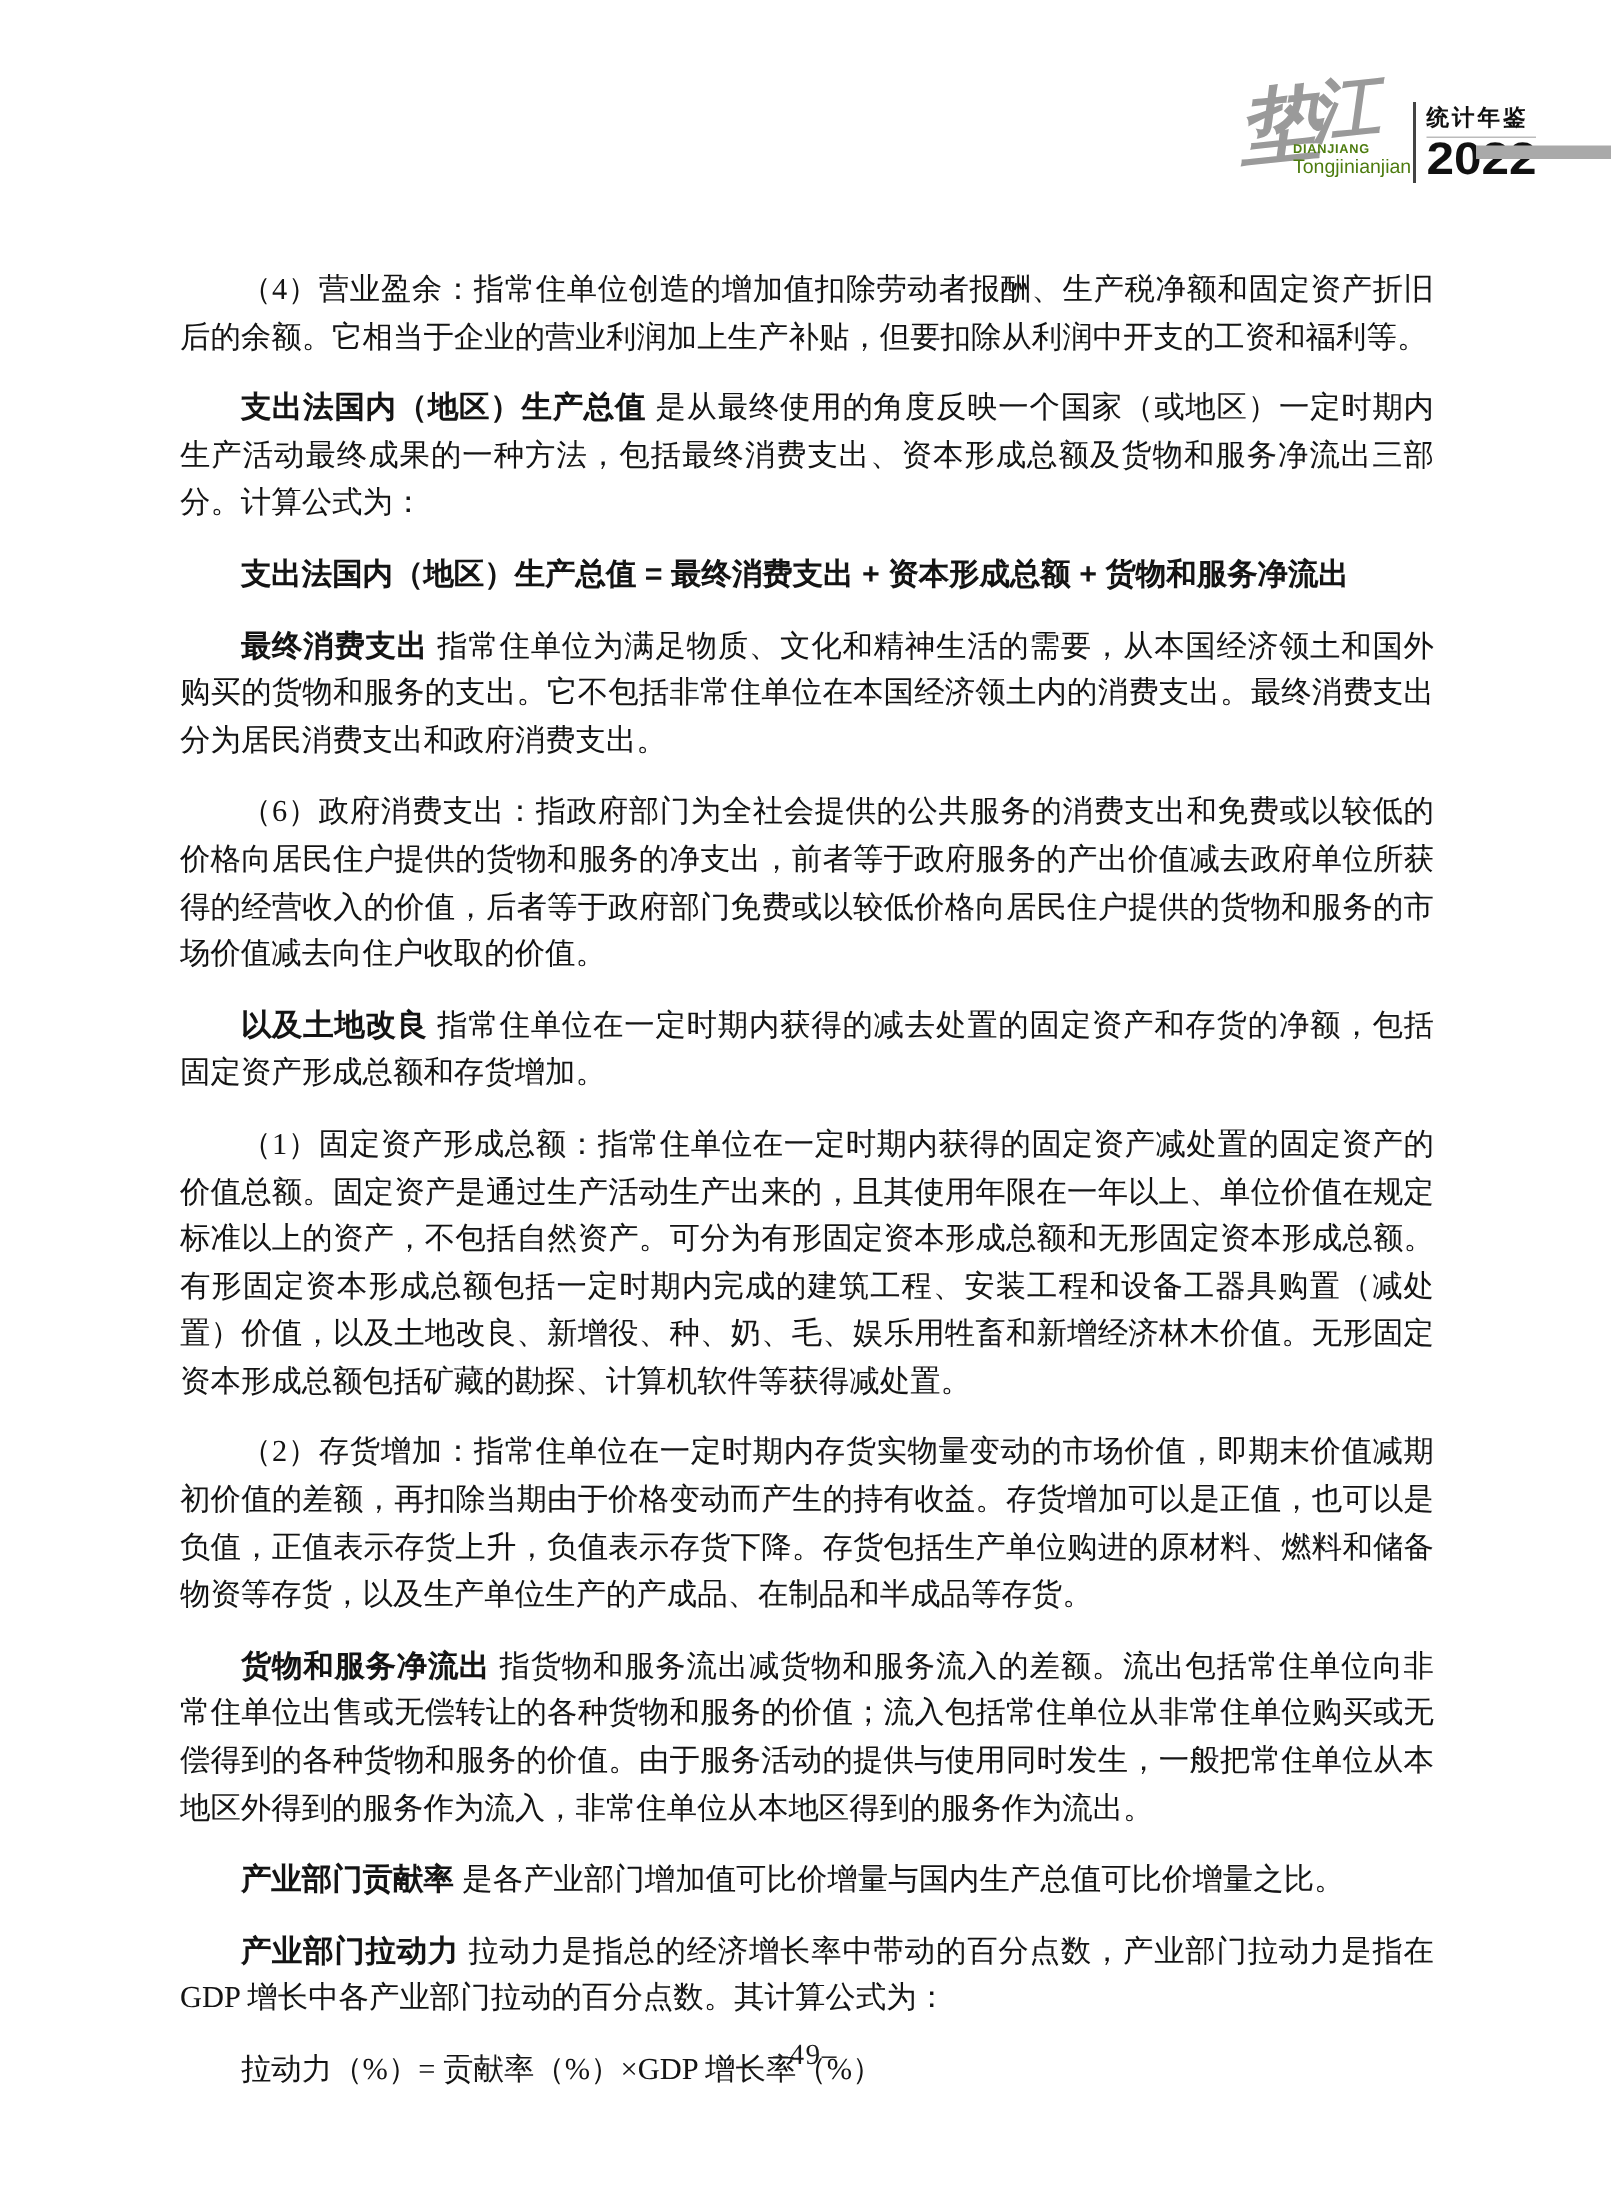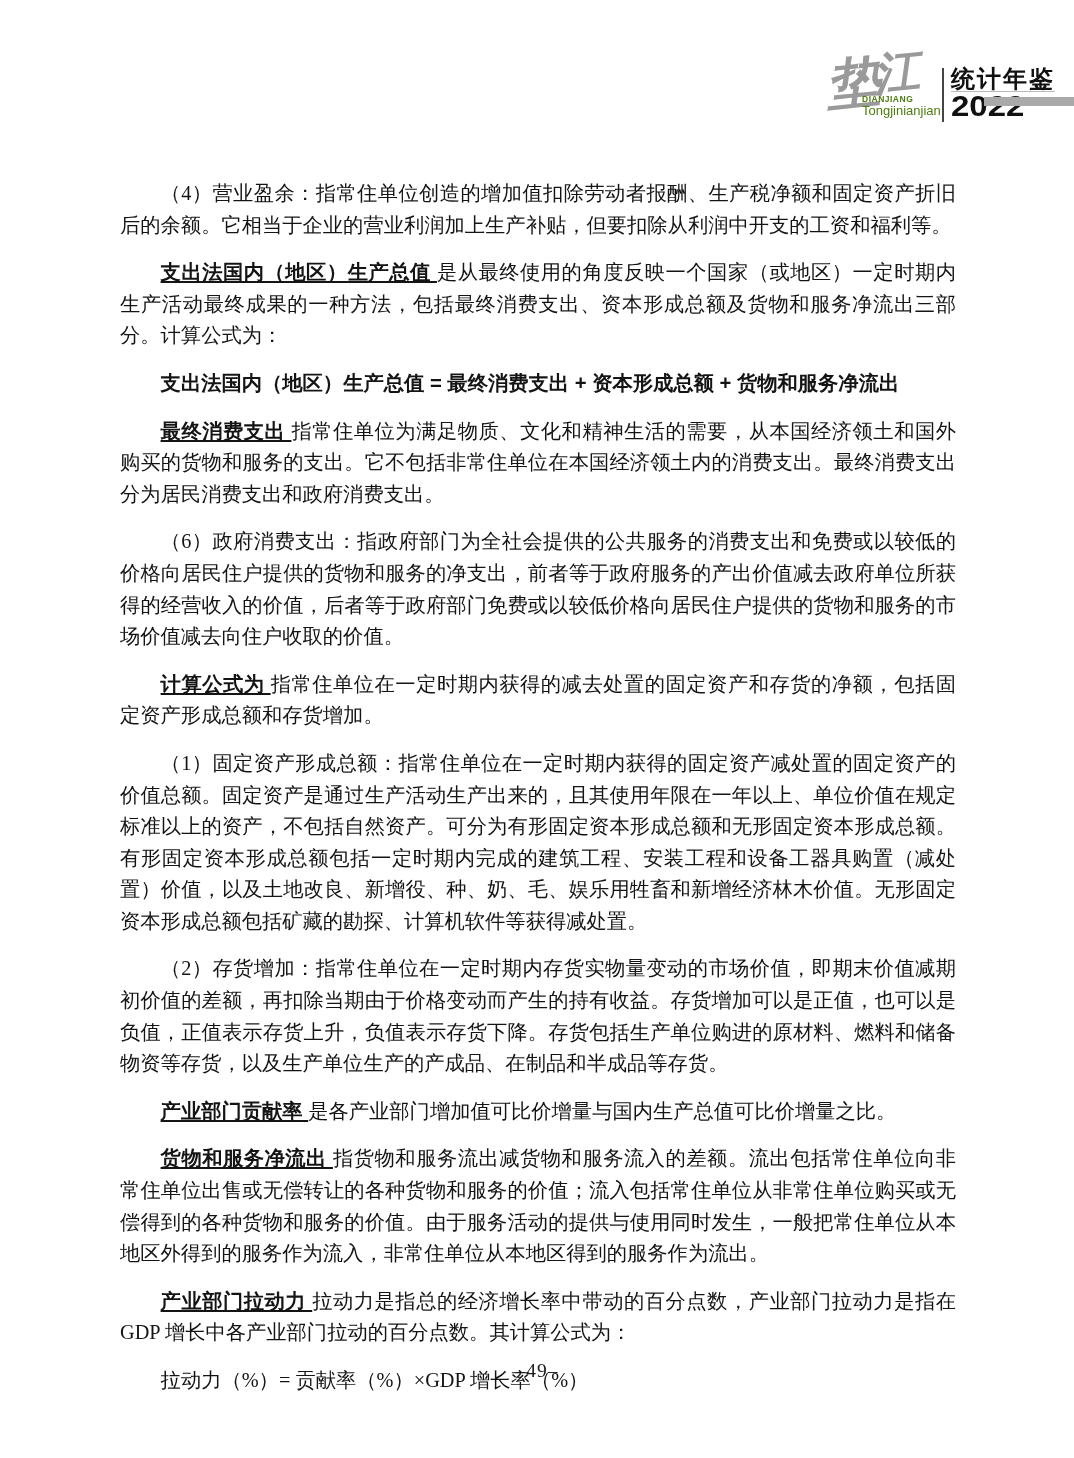--- a/index.html
+++ b/index.html
@@ -57,21 +57,21 @@
   .logo-title-block {
     position: absolute;
     left: 118px;
     top: 14px;
     border-left: 2px solid #444;
     padding-left: 7px;
   }
   .logo-title {
     font-family: "Liberation Sans", sans-serif;
     font-weight: bold;
-    font-size: 24px;
+    font-size: 15px;
     line-height: 22px;
     letter-spacing: 2px;
     color: #111;
     border-bottom: 1px solid #bbb;
     padding-bottom: 1px;
   }
   .logo-year {
     font-family: "Liberation Sans", sans-serif;
     font-weight: 900;
     font-size: 33px;
@@ -98,21 +98,20 @@
     width: 868px;
     font-size: 20.3px;
     line-height: 31.6px;
     text-align: justify;
     color: #141414;
   }
   .par { margin: 16px; text-indent: 2em; }
   .par .lead {
     font-family: "Liberation Sans", sans-serif;
     font-weight: bold;
-    text-decoration: underline;
   }
   .par.bold-line {
     font-family: "Liberation Sans", sans-serif;
     font-weight: bold;
   }
 
   
   .page-number {
     position: absolute;
     top: 1360px;
@@ -141,25 +140,25 @@
     </div>
   </div>
   <div class="header-rule"></div>
 
   <main class="content">
       <p class="par">（4）营业盈余：指常住单位创造的增加值扣除劳动者报酬、生产税净额和固定资产折旧后的余额。它相当于企业的营业利润加上生产补贴，但要扣除从利润中开支的工资和福利等。</p>
       <p class="par"><span class="lead">支出法国内（地区）生产总值 </span>是从最终使用的角度反映一个国家（或地区）一定时期内生产活动最终成果的一种方法，包括最终消费支出、资本形成总额及货物和服务净流出三部分。计算公式为：</p>
       <p class="par bold-line">支出法国内（地区）生产总值 = 最终消费支出 + 资本形成总额 + 货物和服务净流出</p>
       <p class="par"><span class="lead">最终消费支出 </span>指常住单位为满足物质、文化和精神生活的需要，从本国经济领土和国外购买的货物和服务的支出。它不包括非常住单位在本国经济领土内的消费支出。最终消费支出分为居民消费支出和政府消费支出。</p>
       <p class="par">（6）政府消费支出：指政府部门为全社会提供的公共服务的消费支出和免费或以较低的价格向居民住户提供的货物和服务的净支出，前者等于政府服务的产出价值减去政府单位所获得的经营收入的价值，后者等于政府部门免费或以较低价格向居民住户提供的货物和服务的市场价值减去向住户收取的价值。</p>
-      <p class="par"><span class="lead">计算公式为 </span>指常住单位在一定时期内获得的减去处置的固定资产和存货的净额，包括固定资产形成总额和存货增加。</p>
+      <p class="par"><span class="lead">以及土地改良 </span>指常住单位在一定时期内获得的减去处置的固定资产和存货的净额，包括固定资产形成总额和存货增加。</p>
       <p class="par">（1）固定资产形成总额：指常住单位在一定时期内获得的固定资产减处置的固定资产的价值总额。固定资产是通过生产活动生产出来的，且其使用年限在一年以上、单位价值在规定标准以上的资产，不包括自然资产。可分为有形固定资本形成总额和无形固定资本形成总额。有形固定资本形成总额包括一定时期内完成的建筑工程、安装工程和设备工器具购置（减处置）价值，以及土地改良、新增役、种、奶、毛、娱乐用牲畜和新增经济林木价值。无形固定资本形成总额包括矿藏的勘探、计算机软件等获得减处置。</p>
       <p class="par">（2）存货增加：指常住单位在一定时期内存货实物量变动的市场价值，即期末价值减期初价值的差额，再扣除当期由于价格变动而产生的持有收益。存货增加可以是正值，也可以是负值，正值表示存货上升，负值表示存货下降。存货包括生产单位购进的原材料、燃料和储备物资等存货，以及生产单位生产的产成品、在制品和半成品等存货。</p>
+      <p class="par"><span class="lead">货物和服务净流出 </span>指货物和服务流出减货物和服务流入的差额。流出包括常住单位向非常住单位出售或无偿转让的各种货物和服务的价值；流入包括常住单位从非常住单位购买或无偿得到的各种货物和服务的价值。由于服务活动的提供与使用同时发生，一般把常住单位从本地区外得到的服务作为流入，非常住单位从本地区得到的服务作为流出。</p>
       <p class="par"><span class="lead">产业部门贡献率 </span>是各产业部门增加值可比价增量与国内生产总值可比价增量之比。</p>
-      <p class="par"><span class="lead">货物和服务净流出 </span>指货物和服务流出减货物和服务流入的差额。流出包括常住单位向非常住单位出售或无偿转让的各种货物和服务的价值；流入包括常住单位从非常住单位购买或无偿得到的各种货物和服务的价值。由于服务活动的提供与使用同时发生，一般把常住单位从本地区外得到的服务作为流入，非常住单位从本地区得到的服务作为流出。</p>
       <p class="par"><span class="lead">产业部门拉动力 </span>拉动力是指总的经济增长率中带动的百分点数，产业部门拉动力是指在 GDP 增长中各产业部门拉动的百分点数。其计算公式为：</p>
       <p class="par">拉动力（%）= 贡献率（%）×GDP 增长率（%）</p>
     </main>
 
   <footer>
     <div class="page-number">–49–</div>
   </footer>
 
 </div>
 

